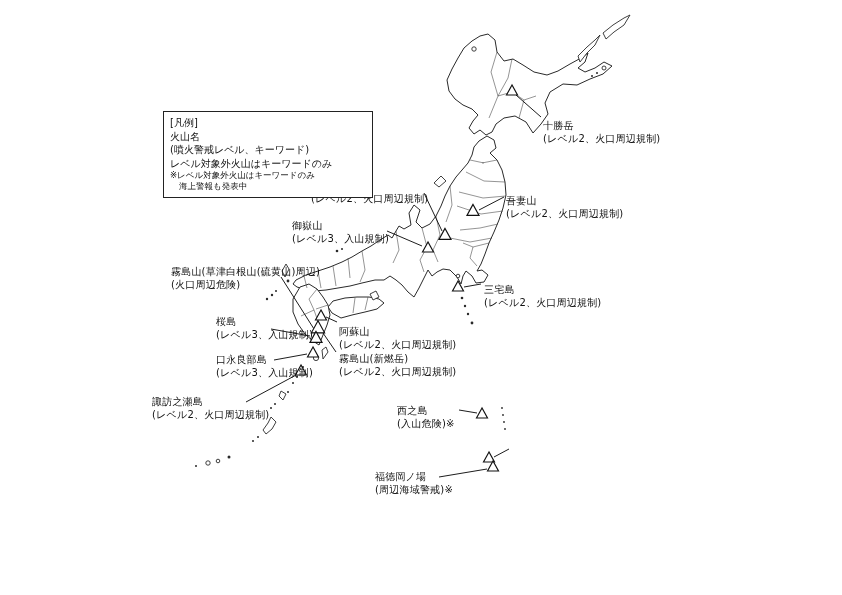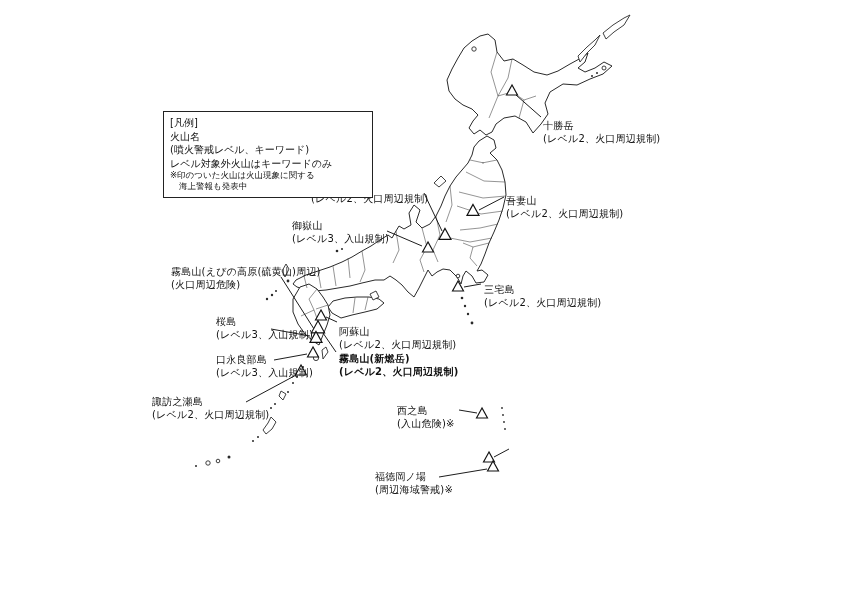--- a/index.html
+++ b/index.html
@@ -142,28 +142,28 @@
       </div>
       <div class="vlabel" style="left: 292px; top: 211px;">
         <div>御嶽山</div>
         <div>(レベル3、入山規制)</div>
       </div>
       <div class="vlabel" style="left: 484px; top: 275px;">
         <div>三宅島</div>
         <div>(レベル2、火口周辺規制)</div>
       </div>
       <div class="vlabel" style="left: 171px; top: 257px;">
-        <div>霧島山(えびの高原(硫黄山)周辺)</div>
+        <div>霧島山(草津白根山(硫黄山)周辺)</div>
         <div>(火口周辺危険)</div>
       </div>
       <div class="vlabel" style="left: 339px; top: 317px;">
         <div>阿蘇山</div>
         <div>(レベル2、火口周辺規制)</div>
       </div>
-      <div class="vlabel" style="left: 339px; top: 344px; font-weight: bold;">
+      <div class="vlabel" style="left: 339px; top: 344px;">
         <div>霧島山(新燃岳)</div>
         <div>(レベル2、火口周辺規制)</div>
       </div>
       <div class="vlabel" style="left: 216px; top: 307px;">
         <div>桜島</div>
         <div>(レベル3、入山規制)</div>
       </div>
       <div class="vlabel" style="left: 216px; top: 345px;">
         <div>口永良部島</div>
         <div>(レベル3、入山規制)</div>
@@ -180,17 +180,17 @@
         <div>福徳岡ノ場</div>
         <div>(周辺海域警戒)※</div>
       </div>
     </div>
 
   <div id="legend">
     <div class="lg-line">[凡例]</div>
     <div class="lg-line">火山名</div>
     <div class="lg-line">(噴火警戒レベル、キーワード)</div>
     <div class="lg-line">レベル対象外火山はキーワードのみ</div>
-    <div class="lg-note">※印のついた火山は火山現象に関する</div>
+    <div class="lg-note">※レベル対象外火山はキーワードのみ</div>
     <div class="lg-note indent">海上警報も発表中</div>
   </div>
 
 </div>
 
 </body></html>

